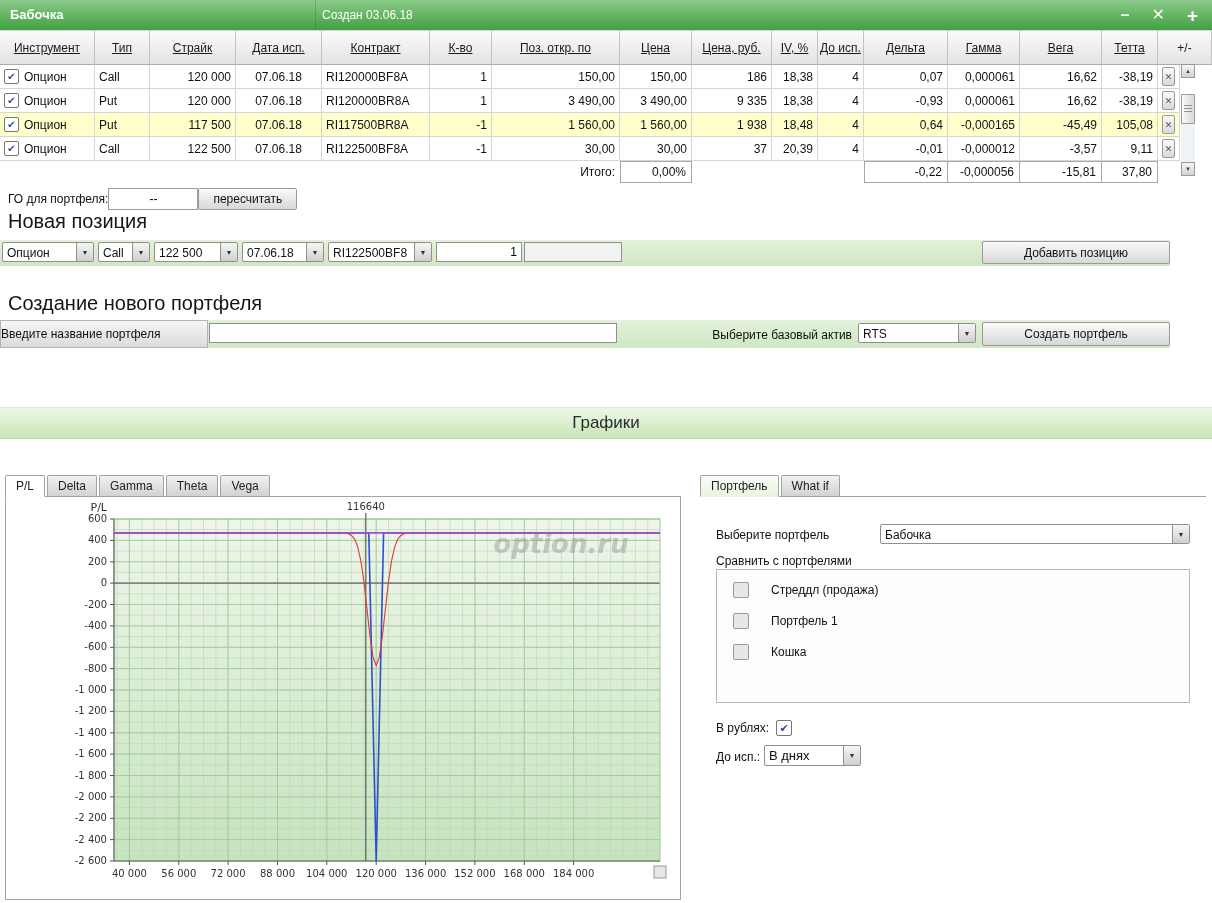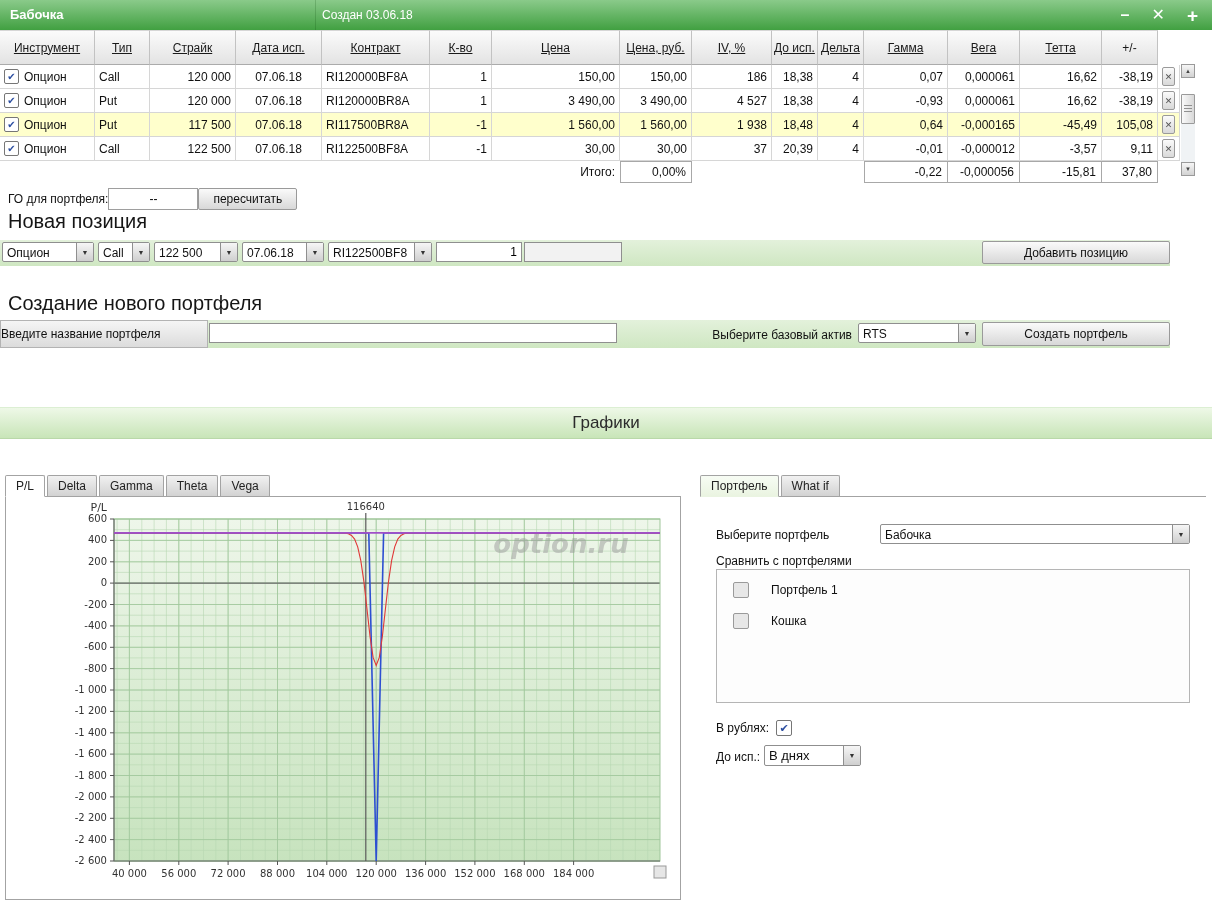--- a/index.html
+++ b/index.html
@@ -124,20 +124,23 @@
       <div class="hc">
         <span class="collink">Дата исп.</span>
       </div>
       <div class="hc">
         <span class="collink">Контракт</span>
       </div>
       <div class="hc">
         <span class="collink">К-во</span>
       </div>
       <div class="hc">
+        <span class="collink">Поз. откр. по</span>
+      </div>
+      <div class="hc">
         <span class="collink">Цена</span>
       </div>
       <div class="hc">
         <span class="collink">Цена, руб.</span>
       </div>
       <div class="hc">
         <span class="collink">IV, %</span>
       </div>
       <div class="hc">
         <span class="collink">До исп.</span>
@@ -185,21 +188,21 @@
           <span class="cb">✔</span>
           <span>Опцион</span>
         </div>
         <div class="tc a-l">Put</div>
         <div class="tc a-r">120 000</div>
         <div class="tc a-c">07.06.18</div>
         <div class="tc a-l">RI120000BR8A</div>
         <div class="tc a-r">1</div>
         <div class="tc a-r">3 490,00</div>
         <div class="tc a-r">3 490,00</div>
-        <div class="tc a-r">4 527</div>
+        <div class="tc a-r">9 335</div>
         <div class="tc a-r">18,38</div>
         <div class="tc a-r">4</div>
         <div class="tc a-r">-0,93</div>
         <div class="tc a-r">0,000061</div>
         <div class="tc a-r">16,62</div>
         <div class="tc a-r">-38,19</div>
         <div class="tc a-c">
           <span class="xbtn">✕</span>
         </div>
       </div>
@@ -517,20 +520,24 @@
   <div class="pbody">
     <span class="lab" style="left:16px;top:31px">Выберите портфель</span>
     <div class="sel" style="left:180px;top:27px;width:310px">
       <span class="txt">Бабочка</span>
       <span class="dbtn">▼</span>
     </div>
     <span class="lab" style="left:16px;top:57px">Сравнить с портфелями</span>
     <div id="cmpbox">
         <div class="cmp-row">
           <span class="cb2"></span>
+          <span>Стреддл (продажа)</span>
+        </div>
+        <div class="cmp-row">
+          <span class="cb2"></span>
           <span>Портфель 1</span>
         </div>
         <div class="cmp-row">
           <span class="cb2"></span>
           <span>Кошка</span>
         </div>
       </div>
     <span class="lab" style="left:16px;top:224px">В рублях:</span>
     <span id="rub-cb" class="cb">✔</span>
     <span class="lab" style="left:16px;top:253px">До исп.:</span>

